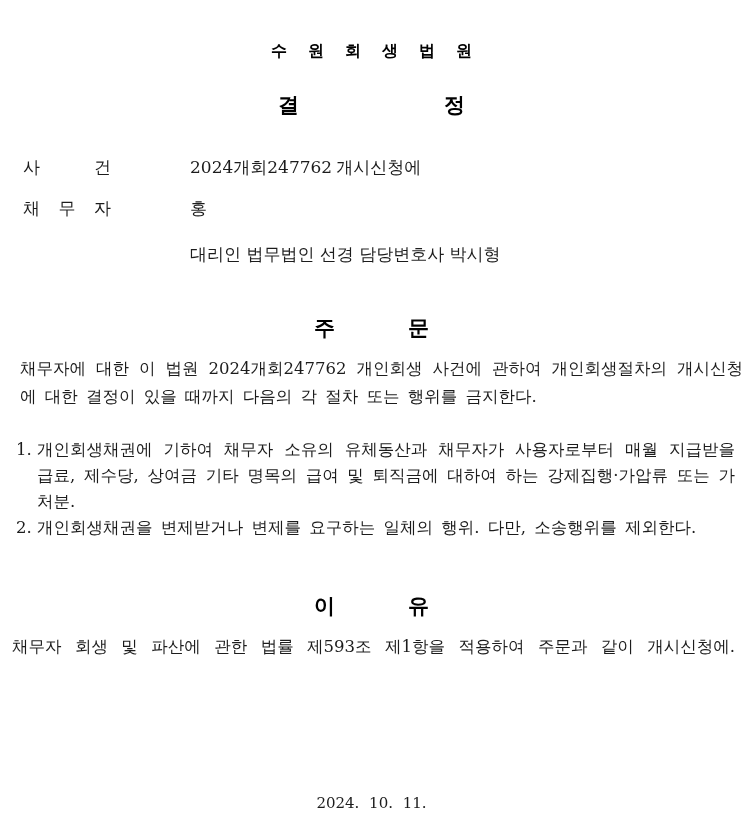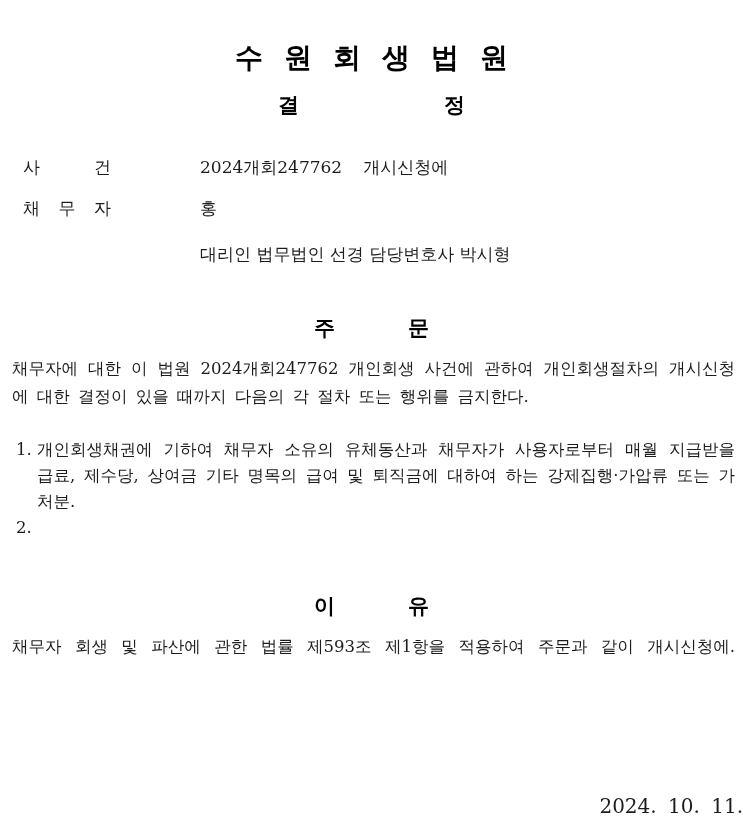--- a/index.html
+++ b/index.html
@@ -16,53 +16,53 @@
     overflow: hidden;
   }
   
   .heading {
     position: absolute; left: 0; width: 100%;
     display: flex; justify-content: center; align-items: flex-start;
     font-family: "DejaVu Sans", "Liberation Sans", sans-serif;
     font-weight: bold; color: #000000;
     line-height: 1.15;
   }
-  .court-title { top: 42px; font-size: 28px; }
+  .court-title { top: 42px; font-size: 16px; }
   .court-title .spaced { letter-spacing: 21px; padding-left: 21px; }
   .decision-heading { top: 93px; font-size: 21px; gap: 145px; }
   .section-heading { font-size: 21px; gap: 73px; }
   .jumun-heading { top: 316px; }
   .iyu-heading   { top: 594px; }
   
   .field-row { position: absolute; left: 0; width: 100%; height: 24px; font-size: 17px; line-height: 22px; }
   .case-row    { top: 156px; }
   .debtor-row  { top: 197px; }
   .attorney-row{ top: 243px; text-align: center; }
   .field-label {
     position: absolute; left: 23px; width: 88px;
     display: inline-flex; justify-content: space-between;
   }
-  .field-value { position: absolute; left: 200px; display: inline-flex; gap: 21px; white-space: nowrap; }
+  .field-value { position: absolute; left: 190px; display: inline-flex; gap: 4px; white-space: nowrap; }
   
   .para {
     position: absolute; left: 12px; width: 723px;
     font-size: 16.5px; line-height: 28px;
     text-align: justify; word-spacing: 3px;
     color: #1c1c1c;
   }
-  .jumun-intro { top: 355px; }
+  .jumun-intro { top: 355px; margin-left: 8px; }
   .iyu-body    { top: 634px; text-align-last: justify; line-height: 26px; }
   
   .order-list { position: absolute; top: 437px; left: 12px; width: 723px; }
   .order-item { position: relative; padding-left: 25px; font-size: 16.5px; line-height: 26px; text-align: justify; word-spacing: 3px; }
   .order-item .num { position: absolute; left: 4px; top: 0; }
   
   .doc-date {
     position: absolute; top: 794px; left: 0; width: 100%;
-    text-align: right; font-size: 20px; word-spacing: 5px;
+    text-align: center; font-size: 15px; word-spacing: 5px;
     color: #1c1c1c;
   }
 </style>
 </head>
 <body>
 
 <div class="page">
 
   <div class="heading court-title">
     <span class="spaced">수원회생법원</span>
@@ -104,20 +104,21 @@
 
   <p class="para jumun-intro">채무자에 대한 이 법원 2024개회247762 개인회생 사건에 관하여 개인회생절차의 개시신청에 대한 결정이 있을 때까지 다음의 각 절차 또는 행위를 금지한다.</p>
 
   <div class="order-list">
     <div class="order-item">
       <span class="num">1.</span>
       <span>개인회생채권에 기하여 채무자 소유의 유체동산과 채무자가 사용자로부터 매월 지급받을 급료, 제수당, 상여금 기타 명목의 급여 및 퇴직금에 대하여 하는 강제집행·가압류 또는 가처분.</span>
     </div>
     <div class="order-item">
       <span class="num">2.</span>
+      <span>개인회생채권을 변제받거나 변제를 요구하는 일체의 행위. 다만, 소송행위를 제외한다.</span>
     </div>
   </div>
 
   <div class="heading section-heading iyu-heading">
     <span>이</span>
     <span>유</span>
   </div>
 
   <p class="para iyu-body">채무자 회생 및 파산에 관한 법률 제593조 제1항을 적용하여 주문과 같이 개시신청에.</p>
 

